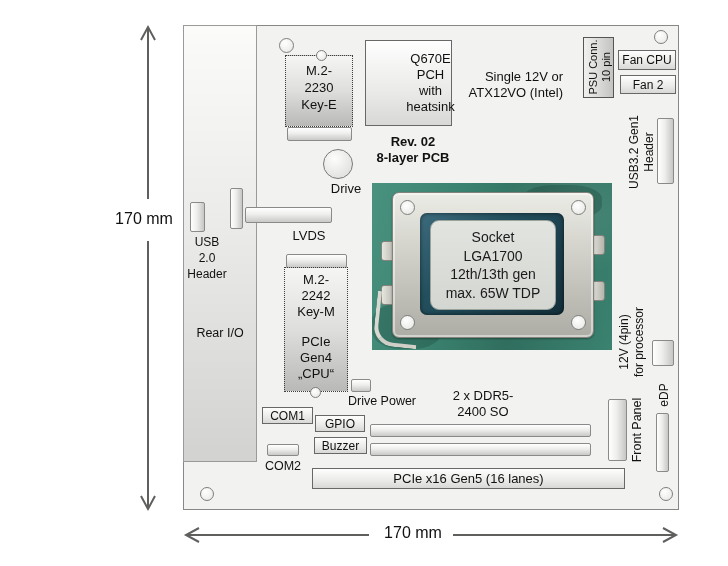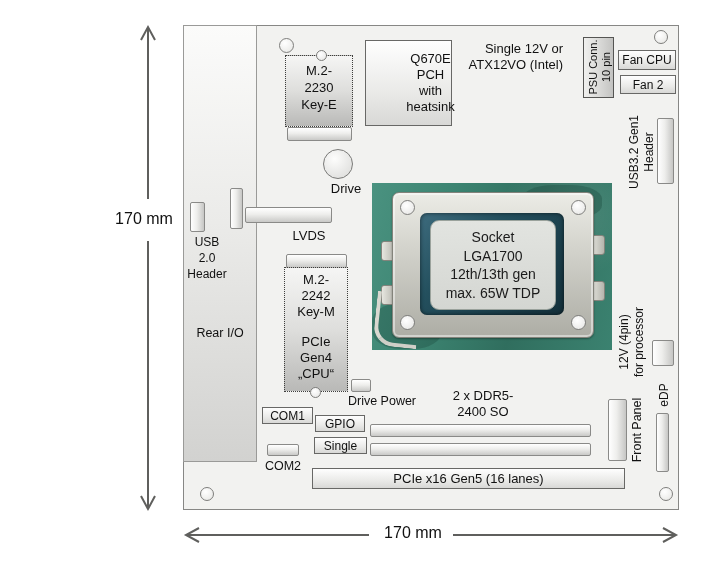--- a/index.html
+++ b/index.html
@@ -140,25 +140,29 @@
   <div class="abs conn" style="left:287px;top:127px;width:65px;height:14px;"></div>
 
   <div class="abs labelbox" style="left:365px;top:40px;width:87px;height:86px;font-size:13px;padding-left:44px;">
     <div class="txt center" style="line-height:16px;">
       <div>Q670E</div>
       <div>PCH with</div>
       <div>heatsink</div>
     </div>
   </div>
 
+  <div class="abs txt center bold" style="left:363px;top:134px;width:100px;font-size:13px;line-height:15.5px;">
+    <div>Rev. 02</div>
+    <div>8-layer PCB</div>
+  </div>
 
   <div class="abs circle" style="left:323px;top:149px;width:30px;height:30px;"></div>
   <div class="abs txt center" style="left:318px;top:181px;width:56px;font-size:13px;">Drive</div>
 
-  <div class="abs txt right" style="left:443px;top:41px;width:120px;font-size:13px;line-height:15.5px;">
+  <div class="abs txt right" style="left:443px;top:69px;width:120px;font-size:13px;line-height:15.5px;">
     <div>Single 12V or</div>
     <div>ATX12VO (Intel)</div>
   </div>
 
   <div class="abs" style="left:583px;top:37px;width:31px;height:61px;border:1.5px solid #555553;background:linear-gradient(90deg,#f0f0ee 0%,#dbdbd9 50%,#c3c3c1 100%);"></div>
   <div class="vtext" style="left:599px;top:67px;font-size:11px;line-height:12.5px;">
     <div>PSU Conn.</div>
     <div>10 pin</div>
   </div>
 
@@ -213,21 +217,21 @@
   <div class="abs conn" style="left:351px;top:379px;width:20px;height:13px;"></div>
   <div class="abs txt center" style="left:341px;top:394px;width:82px;font-size:12.5px;">Drive Power</div>
 
   <div class="abs labelbox" style="left:262px;top:407px;width:51px;height:17px;font-size:12px;">
     <span>COM1</span>
   </div>
   <div class="abs labelbox" style="left:315px;top:415px;width:50px;height:17px;font-size:12px;">
     <span>GPIO</span>
   </div>
   <div class="abs labelbox" style="left:314px;top:437px;width:53px;height:17px;font-size:12px;">
-    <span>Single</span>
+    <span>Buzzer</span>
   </div>
   <div class="abs conn" style="left:267px;top:444px;width:32px;height:12px;"></div>
   <div class="abs txt center" style="left:258px;top:459px;width:50px;font-size:12.5px;">COM2</div>
 
   <div class="abs txt center" style="left:433px;top:388px;width:100px;font-size:13px;line-height:15.5px;">
     <div>2 x DDR5-</div>
     <div>2400 SO</div>
   </div>
   <div class="abs conn" style="left:370px;top:424px;width:221px;height:13px;"></div>
   <div class="abs conn" style="left:370px;top:443px;width:221px;height:13px;"></div>

